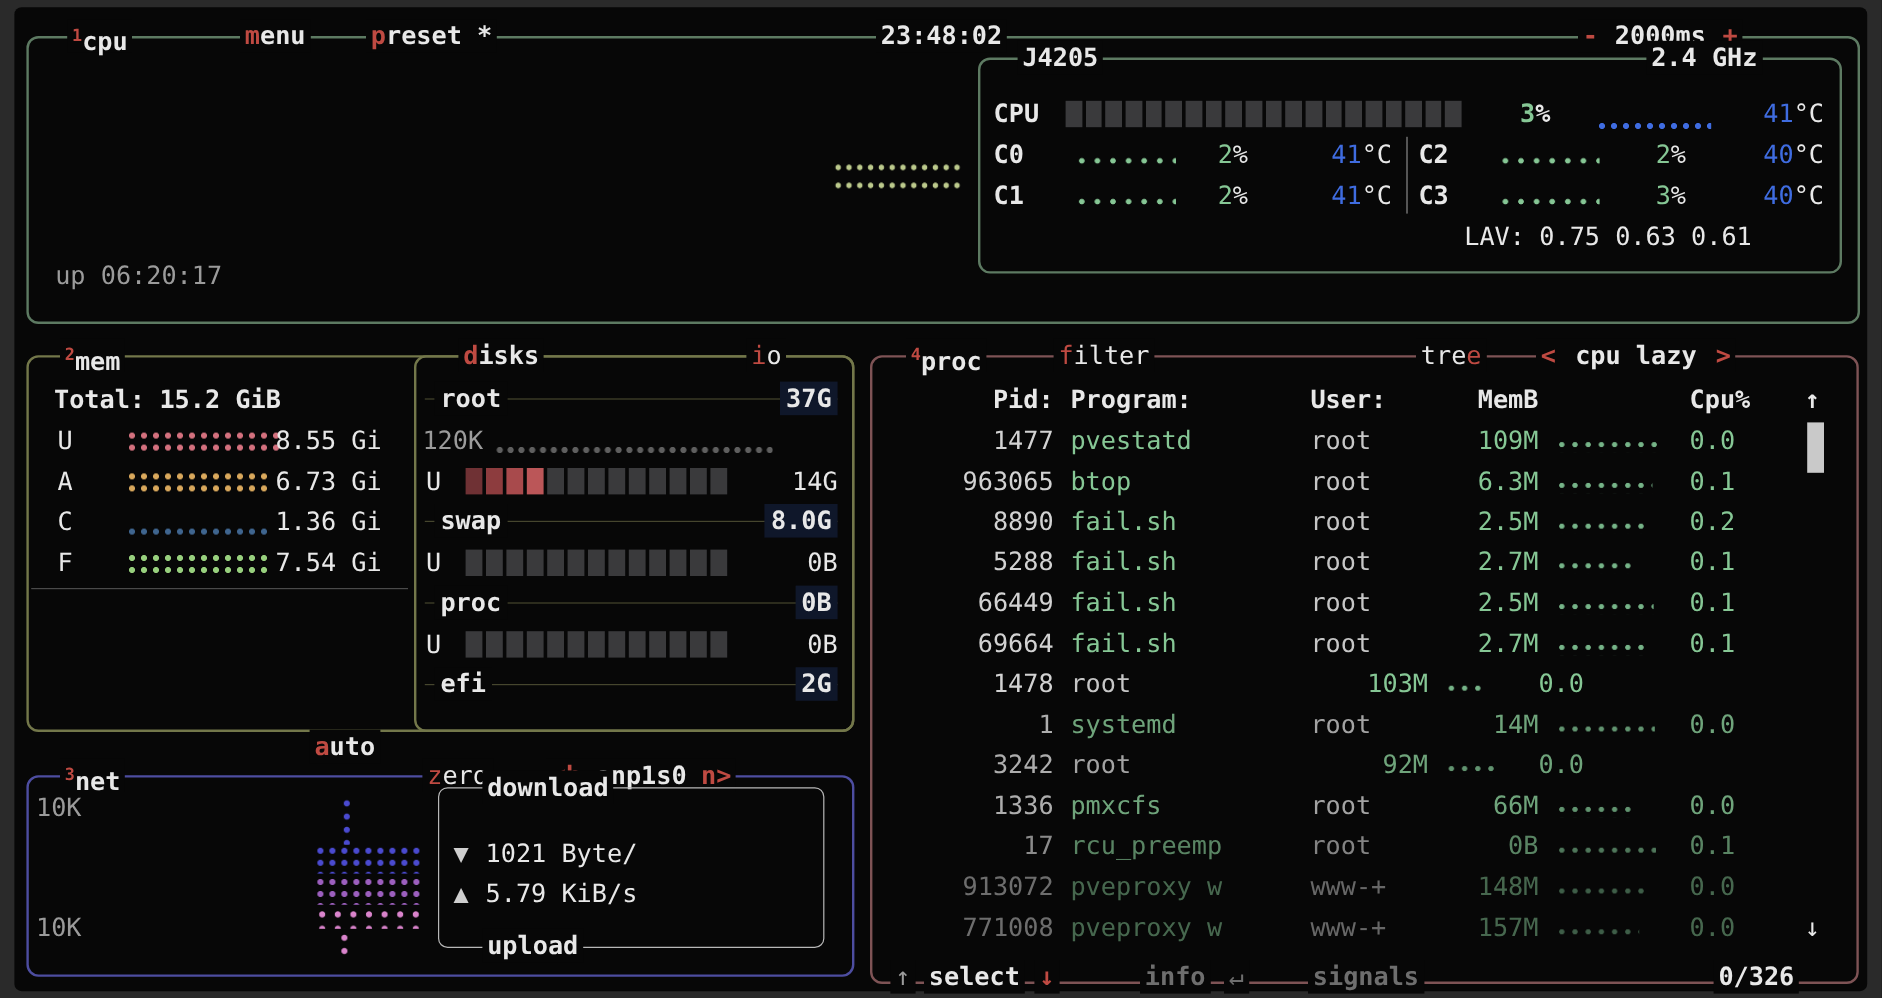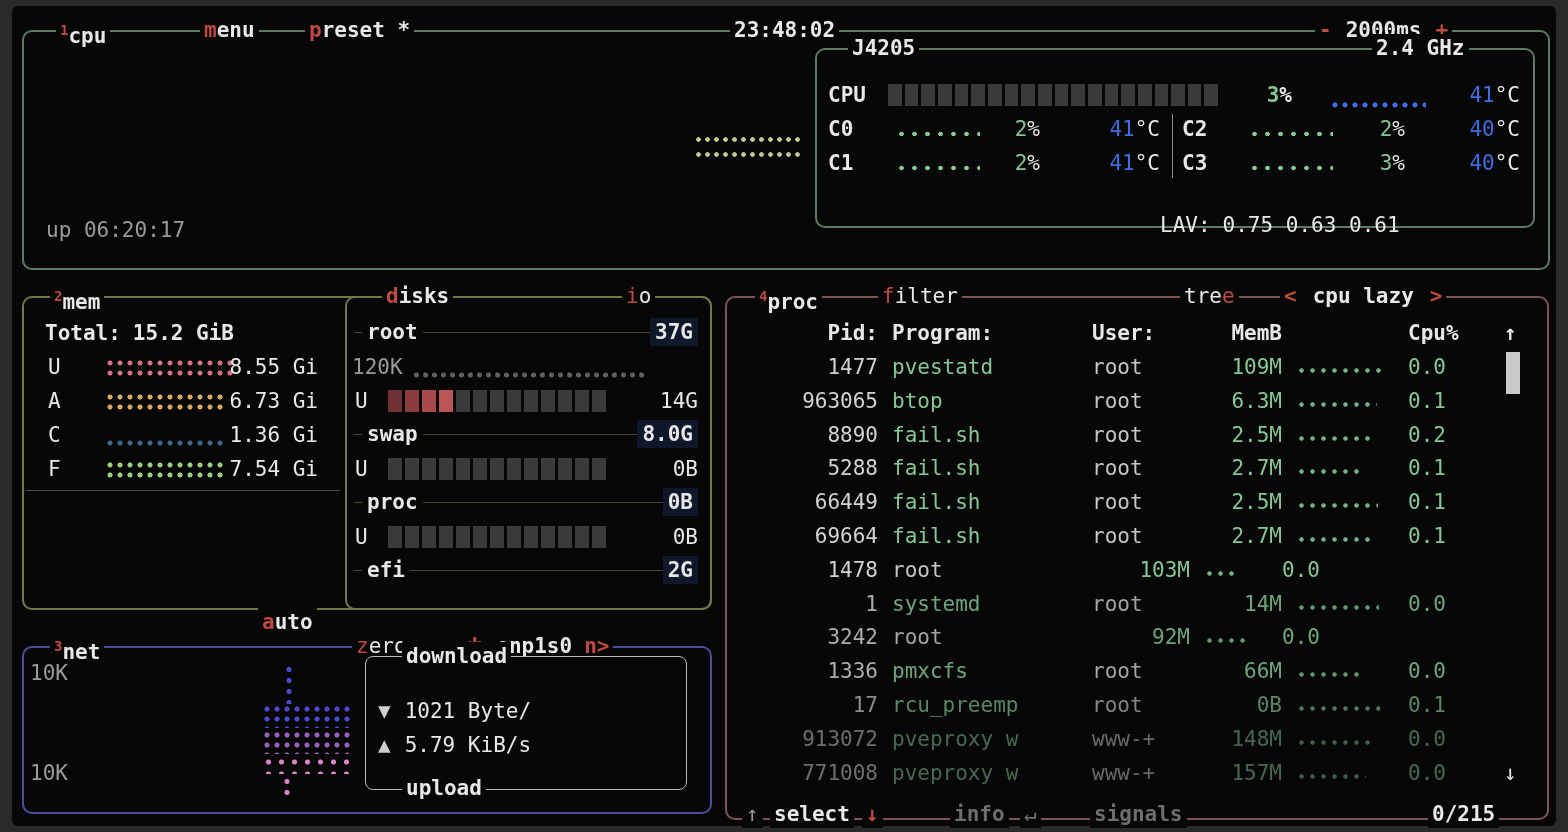--- a/index.html
+++ b/index.html
@@ -111,21 +111,21 @@
   <div class="row b" style="left:1182px;top:114px;">C2</div>
   <div class="dots-fine" style="left:1248px;top:128px;width:85px;height:12px;--c:#86c795;background-size:13px 12px;"></div>
   <div class="row" style="left:1345px;top:114px;width:60px;text-align:right;"><span class="green">2</span><span>%</span></div>
   <div class="row" style="left:1415px;top:114px;width:105px;text-align:right;"><span class="blue">40</span><span>°C</span></div>
 
   <div class="row b" style="left:1182px;top:148px;">C3</div>
   <div class="dots-fine" style="left:1248px;top:162px;width:85px;height:12px;--c:#86c795;background-size:13px 12px;"></div>
   <div class="row" style="left:1345px;top:148px;width:60px;text-align:right;"><span class="green">3</span><span>%</span></div>
   <div class="row" style="left:1415px;top:148px;width:105px;text-align:right;"><span class="blue">40</span><span>°C</span></div>
 
-  <div class="row" style="left:1160px;top:182px;width:360px;text-align:left;margin-top:28px;"><span>LAV:</span><span style="padding-left:12px;">0.75 0.63 0.61</span></div>
+  <div class="row" style="left:1160px;top:182px;width:360px;text-align:center;"><span>LAV:</span><span style="padding-left:12px;">0.75 0.63 0.61</span></div>
 
   <div class="box" style="left:22px;top:296px;width:686px;height:310px;border-color:#73774a;"></div>
   <div class="btitle b" style="left:50px;top:282px;"><span class="sup">2</span><span>mem</span></div>
 
   <div class="row b" style="left:45px;top:318px;"><span>Total:</span><span style="padding-left:12px;">15.2 GiB</span></div>
 
   <div class="hline" style="left:26px;top:490px;width:314px;"></div>
 
   <div class="row" style="left:48px;top:352px;">U</div>
   <div class="dots" style="left: 105px; top: 356px; width: 128px; height: 22px; --c: #d4717e;"></div>
@@ -405,14 +405,14 @@
     </div>
 
   <div class="row" style="left:1504px;top:758px;">↓</div>
 
   <div class="btitle gray" style="left:742px;top:800px;">↑</div>
   <div class="btitle b" style="left:770px;top:800px;">select</div>
   <div class="btitle b red" style="left:862px;top:800px;">↓</div>
   <div class="btitle b dgray" style="left:950px;top:800px;">info</div>
   <div class="btitle dgray" style="left:1020px;top:800px;">↵</div>
   <div class="btitle b dgray" style="left:1090px;top:800px;">signals</div>
-  <div class="btitle b" style="left:1428px;top:800px;">0/215</div>
+  <div class="btitle b" style="left:1428px;top:800px;">0/326</div>
 </div>
 
 </body></html>

